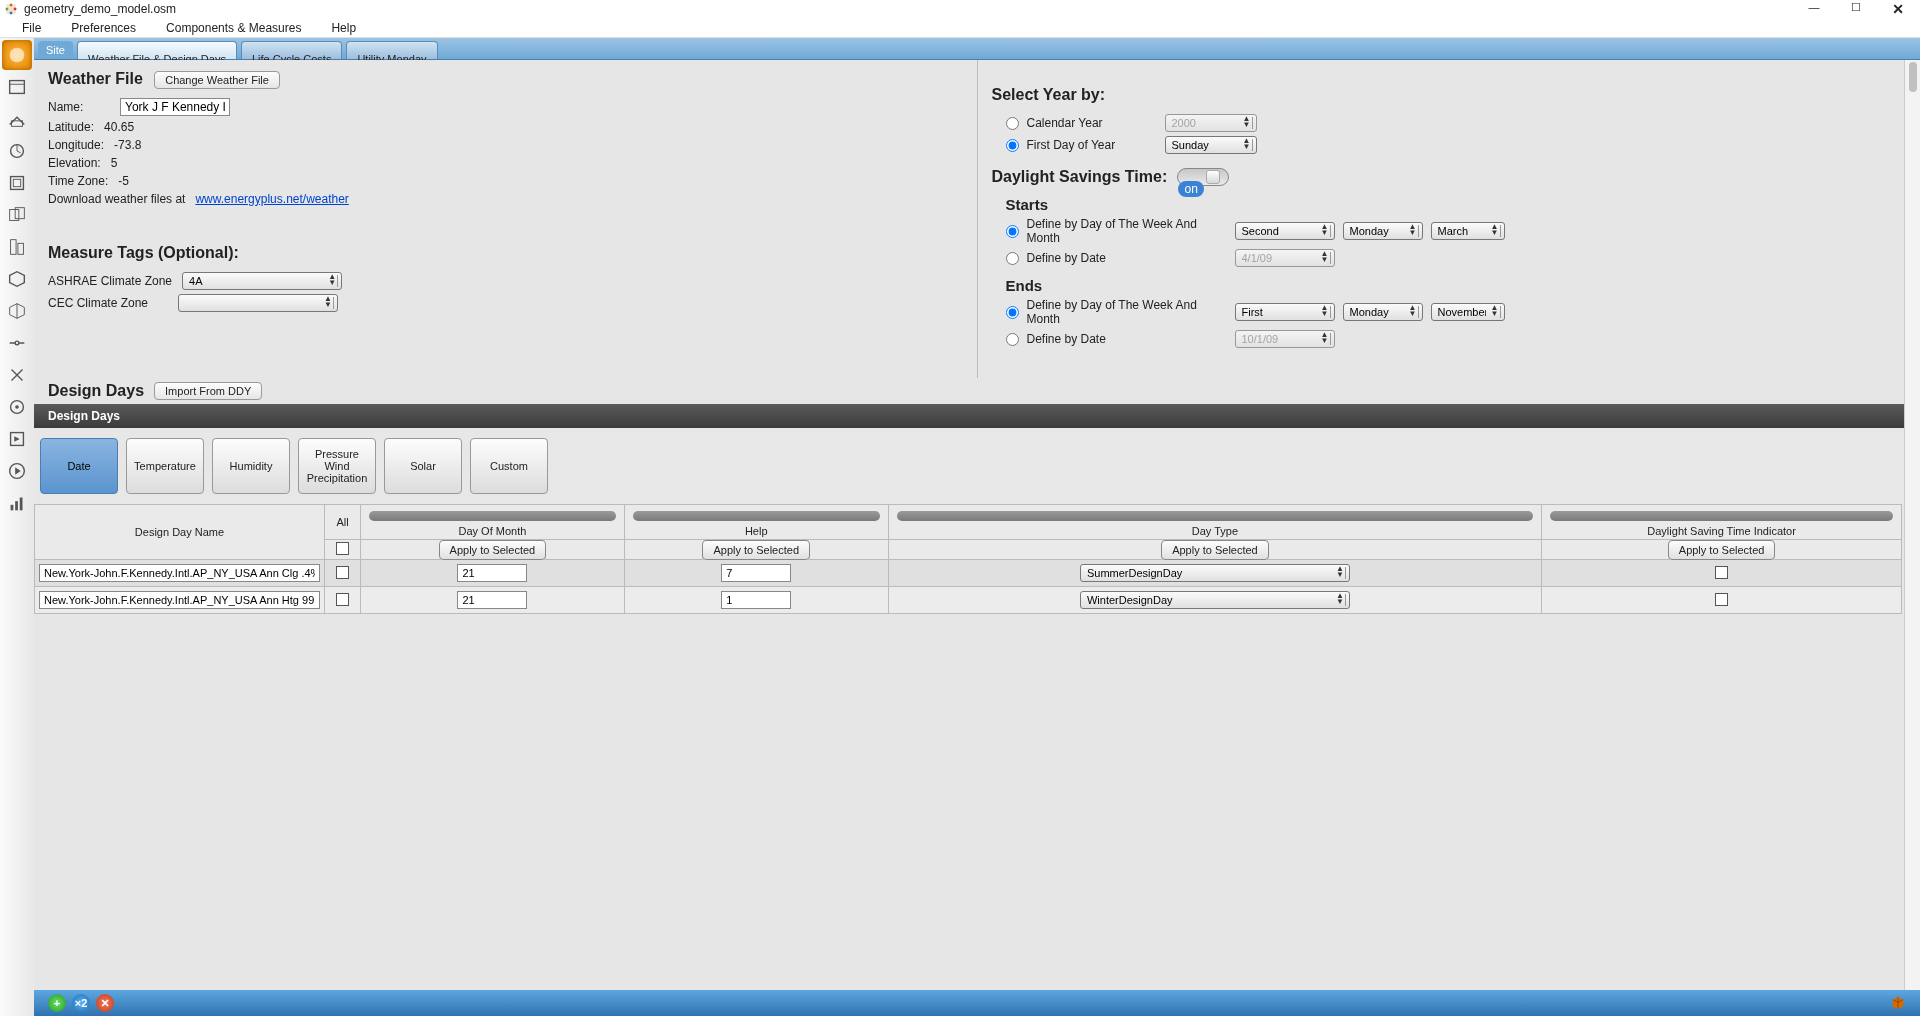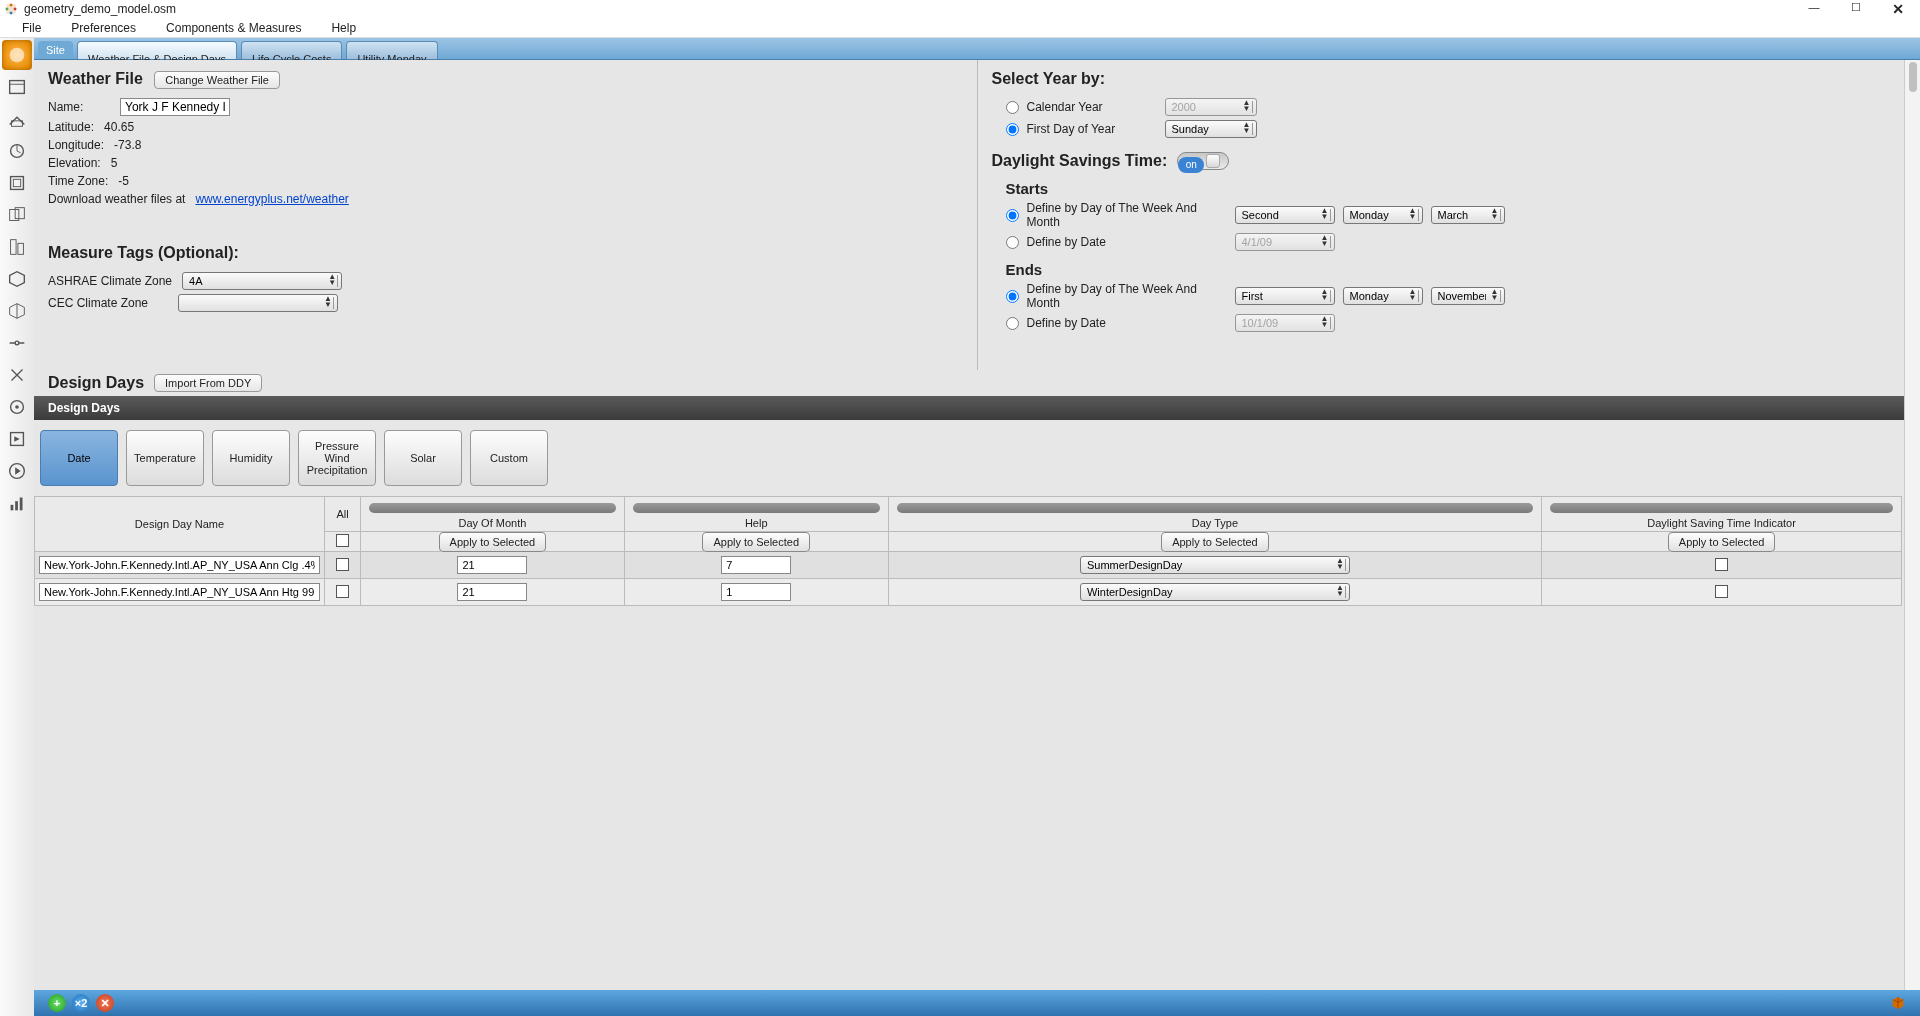--- a/index.html
+++ b/index.html
@@ -31,38 +31,38 @@
 .tab { height: 18px; padding: 8px 10px; font-size: 11px; line-height: 18px; border-radius: 4px 4px 0 0; border:1px solid #5a8cb5; border-bottom:none; background:linear-gradient(to bottom,#cfe3f2,#9dbedd); cursor:default;}
 .tab.inner { background:linear-gradient(to bottom,#f5fbff,#d2e3f0); }
 .siteLabel { height:18px; padding:0 8px; line-height:18px; font-size:11px; color:#fff; background:#6fa9d6; border-radius:4px 4px 0 0;}
 
 .content { flex:1; display:flex; flex-direction:column; background:#e6e6e6; position:relative;}
 .scrollpad { position:absolute; right:0; top:0; bottom:0; width:16px; background:#f3f3f3; border-left:1px solid #ccc;}
 .scrollpad .thumb { width:8px; margin:2px auto; height:30px; background:#c0c0c0; border-radius:4px;}
 
 .upper { display:flex; min-height: 310px;}
 .leftcol { flex:1; padding: 10px 14px; }
-.rightcol { flex:1; padding: 10px 14px; border-left:1px solid #bbb;}
+.rightcol { flex:1; padding: 26px 14px; border-left:1px solid #bbb;}
 .section-title { font-weight:bold; font-size:16px; margin-bottom:6px; display:inline-block;}
 .btn { display:inline-block; padding:2px 10px; font-size:11px; border:1px solid #999; border-radius:4px; background:linear-gradient(to bottom,#fdfdfd,#e5e5e5); cursor:default;}
 .row { display:flex; align-items:center; gap:10px; margin: 4px 0; font-size:12px;}
 .row .lbl { min-width: 62px;}
 .textfield { border:1px solid #888; padding:1px 4px; font-size:12px; background:#fff; height:18px; width:110px;}
 .linklike { color:#0043ce; text-decoration:underline; }
 
 .select { appearance:none; border:1px solid #777; background:linear-gradient(to bottom,#fbfbfb,#e0e0e0); font-size:11px; padding:1px 18px 1px 6px; height:18px; border-radius:3px; position:relative;}
 .selwrap { position:relative; display:inline-block;}
 .selwrap::after { content:""; position:absolute; right:4px; top:50%; transform:translateY(-50%); border-left:1px solid #999; height:12px;}
 .selwrap .caret { position:absolute; right:6px; top:2px; font-size:8px; line-height:6px; color:#333;}
 .radio-row { display:flex; align-items:center; gap:8px; margin:4px 0;}
 input[type=radio] { margin:0; }
 .subhdr { font-weight:bold; font-size:15px; margin:10px 0 4px 0;}
 .indent { margin-left:14px;}
 .toggle { display:inline-block; width:52px; height:18px; border-radius:9px; background:linear-gradient(to bottom,#c7c7c7,#eaeaea); position:relative; border:1px solid #888; vertical-align:middle;}
-.toggle .on { position:absolute; left:0; top:4px; width:26px; height:16px; border-radius:8px; background:#3a82d4; color:#fff; font-size:10px; line-height:16px; text-align:center;}
+.toggle .on { position:absolute; left:0; top:12px; width:26px; height:16px; border-radius:8px; background:#3a82d4; color:#fff; font-size:12px; line-height:16px; text-align:center;}
 .toggle .knob { position:absolute; left:28px; top:1px; width:14px; height:14px; background:linear-gradient(to bottom,#fff,#d8d8d8); border-radius:3px; border:1px solid #aaa;}
 
 .designhdr { padding: 4px 14px; display:flex; align-items:center; gap:10px;}
 .darkbar { background:linear-gradient(to bottom,#5a5a5a,#3b3b3b); color:#fff; height:24px; line-height:24px; padding:0 14px; font-size:12px; font-weight:bold;}
 .btnrow { display:flex; gap:8px; padding:10px 6px; background:#e7e7e7;}
 .bigbtn { width:78px; height:56px; border:1px solid #999; border-radius:4px; background:linear-gradient(to bottom,#fdfdfd,#dcdcdc); font-size:11px; display:flex; align-items:center; justify-content:center; text-align:center; padding:4px;}
 .bigbtn.active { background:linear-gradient(to bottom,#8ab5e0,#5a94cf); color:#000; border-color:#4a7db0;}
 
 .grid { width:100%; border-collapse:collapse; background:#eee;}
 .gbar { height:14px; background:linear-gradient(to bottom,#9a9a9a,#7a7a7a); border-radius:7px; margin:4px 6px;}

